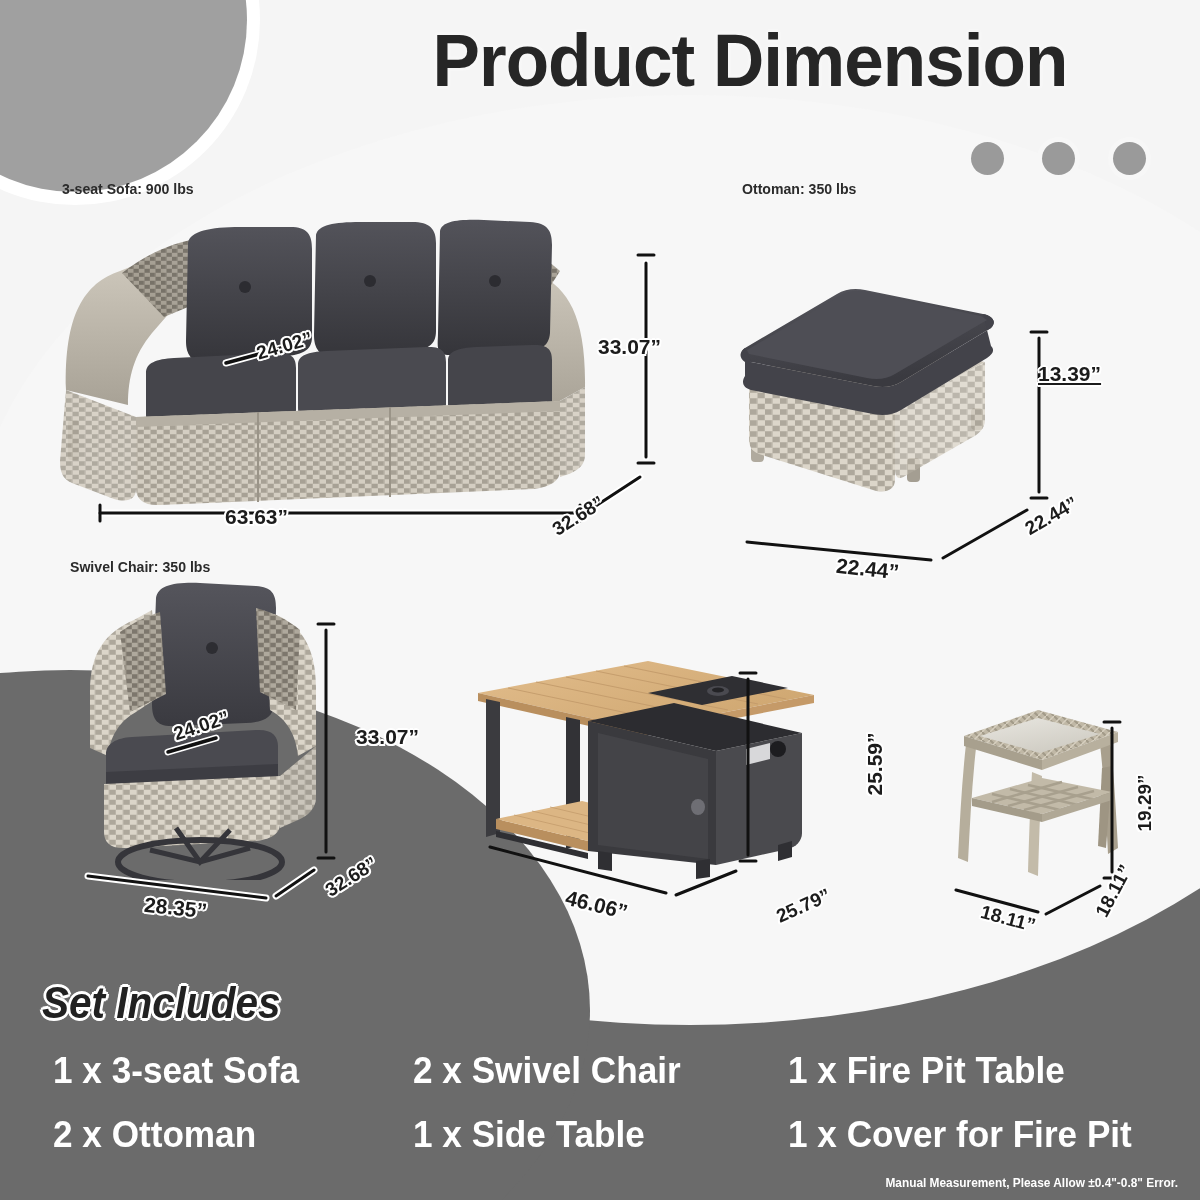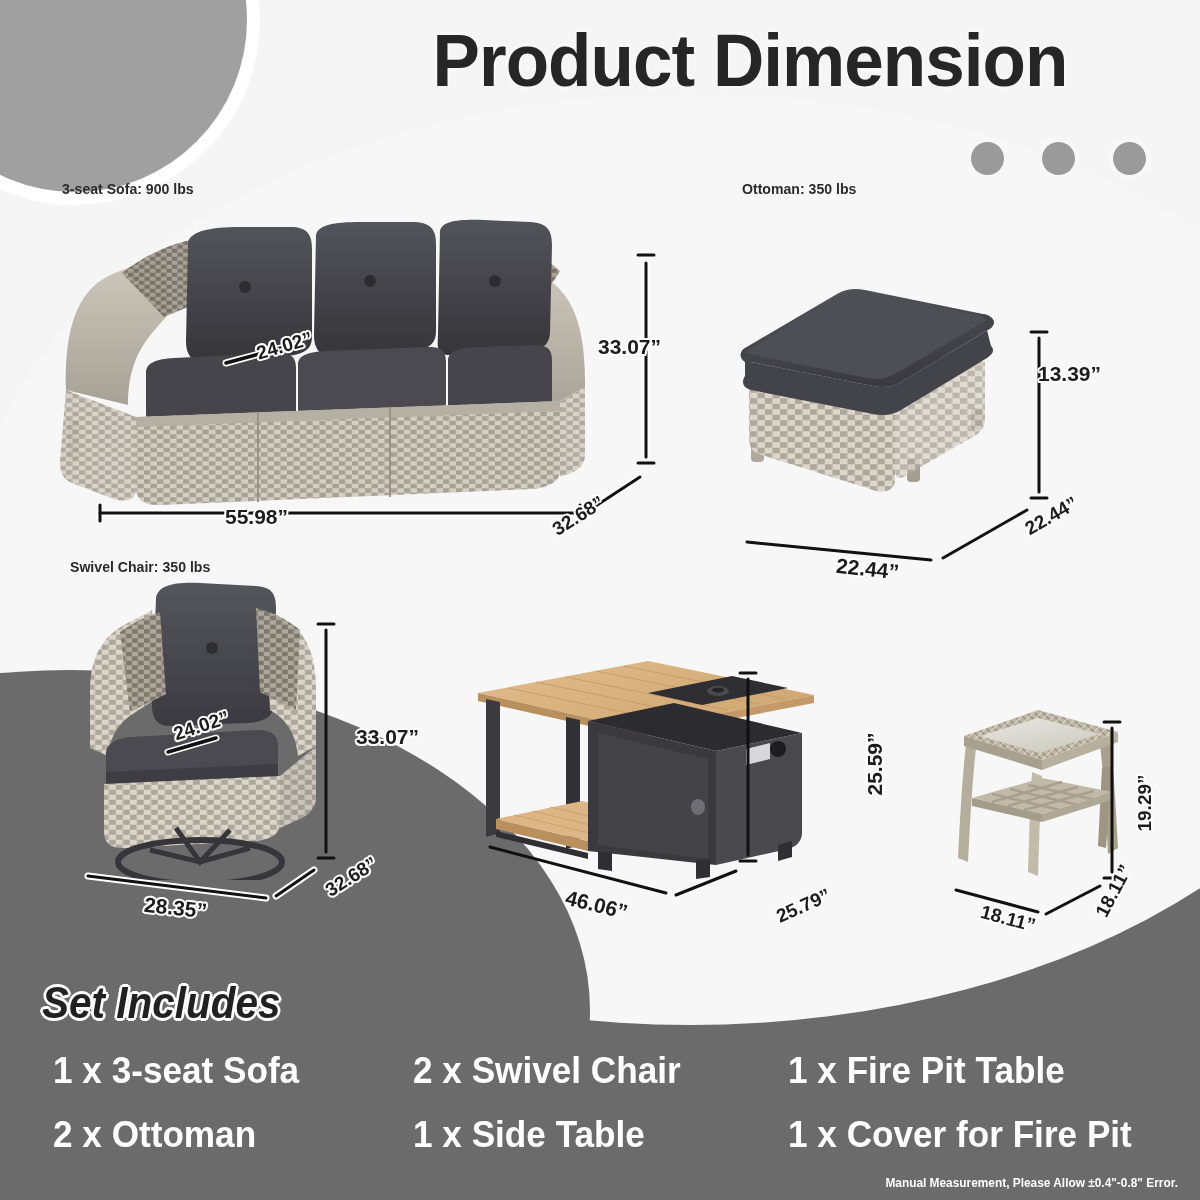--- a/index.html
+++ b/index.html
@@ -203,21 +203,21 @@
   </g>
 
   <g stroke="#fff" stroke-width="7" fill="none" stroke-linecap="round">
       <path d="M186,158 L252,140"></path>
     </g>
   <g stroke="#111" stroke-width="3.5" fill="none" stroke-linecap="round">
       <path d="M186,158 L252,140"></path>
     </g>
 </svg>
 
-<div class="dim" style="left:225px; top:505px;">55.98”</div>
+<div class="dim" style="left:225px; top:505px;">63.63”</div>
 <div class="dim sm" style="left:550px; top:505px; transform:rotate(-32deg);">32.68”</div>
 <div class="dim" style="left:598px; top:335px;">33.07”</div>
 <div class="dim sm" style="left:256px; top:335px; transform:rotate(-16deg);">24.02”</div>
 
 <svg class="art" style="left:735px; top:250px;" width="320" height="275" viewBox="0 0 320 275">
   <defs>
     <pattern id="weave2" width="15" height="11" patternUnits="userSpaceOnUse">
       <rect width="15" height="11" fill="#c5bfb3"></rect>
       <rect x="0" y="0" width="7" height="5" fill="#dcd6ca"></rect>
       <rect x="8" y="5.5" width="7" height="5" fill="#dcd6ca"></rect>
@@ -248,21 +248,21 @@
     <path d="M12,292 L196,310"></path>
       <path d="M208,308 L292,260"></path>
       <path d="M304,242 L304,88"></path>
     <path d="M296,82 L312,82"></path>
       <path d="M296,248 L312,248"></path>
   </g>
 </svg>
 
 <div class="dim" style="left:836px; top:557px; transform:rotate(6deg);">22.44”</div>
 <div class="dim sm" style="left:1023px; top:505px; transform:rotate(-30deg);">22.44”</div>
-<div class="dim" style="left:1038px; top:362px;">13.39”</div>
+<div class="dim" style="left:1038px; top:362px;text-decoration:underline;">13.39”</div>
 
 <svg class="art" style="left:60px; top:580px;" width="290" height="300" viewBox="0 0 290 300">
   <defs>
     <pattern id="weave3" width="14" height="10" patternUnits="userSpaceOnUse">
       <rect width="14" height="10" fill="#c4beb2"></rect>
       <rect x="0" y="0" width="6.5" height="4.5" fill="#dbd5c9"></rect>
       <rect x="7.5" y="5" width="6.5" height="4.5" fill="#dbd5c9"></rect>
       <rect x="7.5" y="0" width="6" height="4.5" fill="#ada79b"></rect>
       <rect x="0" y="5" width="6" height="4.5" fill="#ada79b"></rect>
     </pattern>

